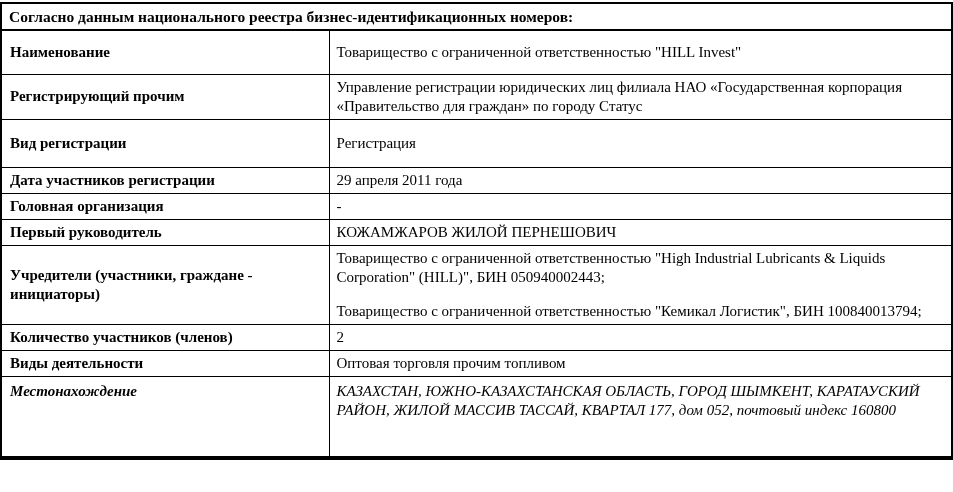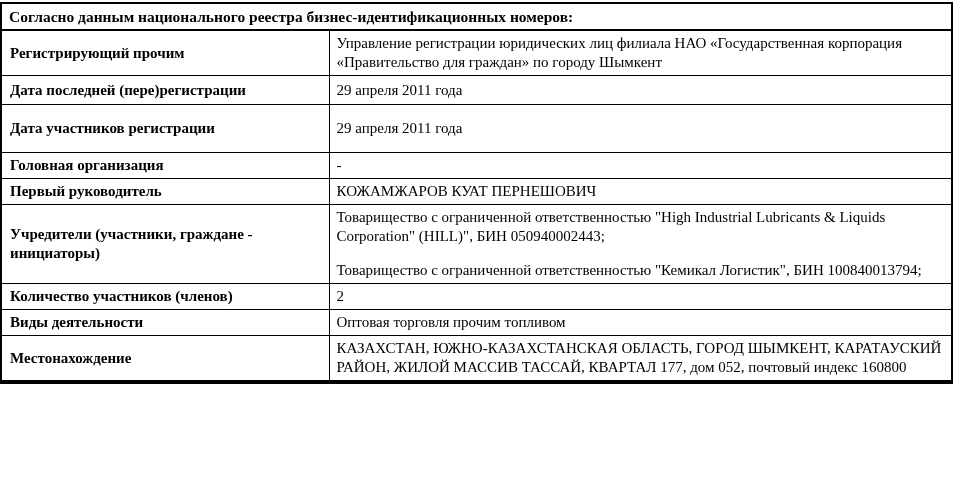--- a/index.html
+++ b/index.html
@@ -67,38 +67,42 @@
       <col class="c-label">
       <col class="c-value">
     </colgroup>
     <thead>
       <tr class="caption-row">
         <td colspan="2">Согласно данным национального реестра бизнес-идентификационных номеров:</td>
       </tr>
     </thead>
     <tbody id="rows">
         <tr>
-          <td class="label">Регистрирующий прочим</td>
-          <td class="value">Управление регистрации юридических лиц филиала НАО «Государственная корпорация «Правительство для граждан» по городу Шымкент</td>
+          <td class="label">Наименование</td>
+          <td class="value">Товарищество с ограниченной ответственностью "HILL Invest"</td>
         </tr>
         <tr>
-          <td class="label">Дата последней (пере)регистрации</td>
-          <td class="value">29 апреля 2011 года</td>
+          <td class="label">Регистрирующий прочим</td>
+          <td class="value">Управление регистрации юридических лиц филиала НАО «Государственная корпорация «Правительство для граждан» по городу Статус</td>
+        </tr>
+        <tr>
+          <td class="label">Вид регистрации</td>
+          <td class="value">Регистрация</td>
         </tr>
         <tr>
           <td class="label">Дата участников регистрации</td>
           <td class="value">29 апреля 2011 года</td>
         </tr>
         <tr>
           <td class="label">Головная организация</td>
           <td class="value">-</td>
         </tr>
         <tr>
           <td class="label">Первый руководитель</td>
-          <td class="value">КОЖАМЖАРОВ КУАТ ПЕРНЕШОВИЧ</td>
+          <td class="value">КОЖАМЖАРОВ ЖИЛОЙ ПЕРНЕШОВИЧ</td>
         </tr>
         <tr>
           <td class="label">Учредители (участники, граждане - инициаторы)</td>
           <td class="value">
             <p>Товарищество с ограниченной ответственностью "High Industrial Lubricants &amp; Liquids Corporation" (HILL)", БИН 050940002443;</p>
             <p>Товарищество с ограниченной ответственностью "Кемикал Логистик", БИН 100840013794;</p>
           </td>
         </tr>
         <tr>
           <td class="label">Количество участников (членов)</td>

